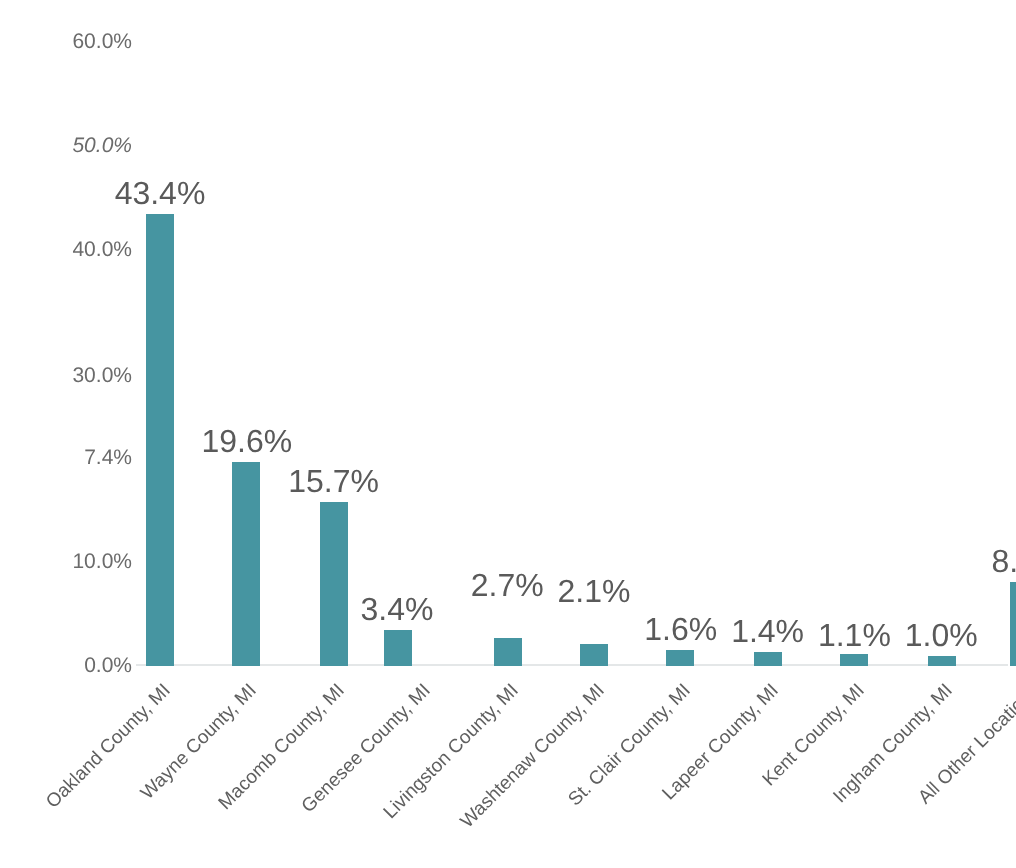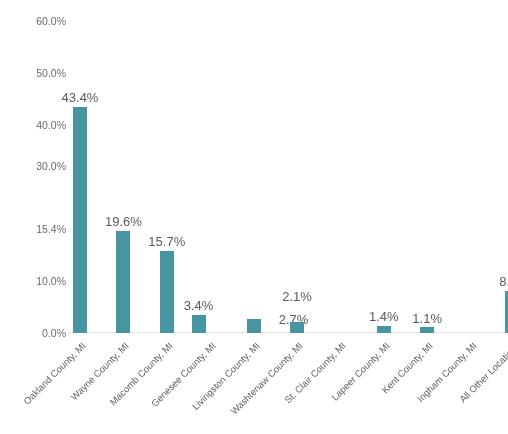--- a/index.html
+++ b/index.html
@@ -60,21 +60,21 @@
     position: absolute;
     bottom: 0;
     left: 50%;
     transform: translateX(-50%);
     background: #4695a1;
   }
   .bar-value {
     position: absolute;
     left: 50%;
     transform: translateX(-50%);
-    font-size: 13px;
+    font-size: 16px;
     color: #5a5a5a;
     white-space: nowrap;
     line-height: 12px;
   }
 
   
   .xlabels {
     position: absolute;
     left: 0;
     top: 333px;
@@ -92,24 +92,24 @@
     text-align: right;
   }
 </style>
 </head>
 <body>
 
 <div id="chart-root">
 
   <div id="y-axis">
     <div class="ytick" style="top:15px;">60.0%</div>
-    <div class="ytick" style="top:67px;">50.0%</div>
+    <div class="ytick" style="top:67px;font-style:italic;">50.0%</div>
     <div class="ytick" style="top:119px;">40.0%</div>
-    <div class="ytick" style="top:160px;">30.0%</div>
-    <div class="ytick" style="top:223px;">15.4%</div>
+    <div class="ytick" style="top:182px;">30.0%</div>
+    <div class="ytick" style="top:223px;">7.4%</div>
     <div class="ytick" style="top:275px;">10.0%</div>
     <div class="ytick" style="top:327px;">0.0%</div>
   </div>
 
   <div id="baseline"></div>
 
   <div id="plot">
       <div class="bar-slot" style="left: -9.5px; width: 39px;">
         <div class="bar" title="Oakland County, MI 43.4%" style="height: 225.68px; width: 14px; background: rgb(70, 149, 161);"></div>
         <div class="bar-value" style="bottom: 228.68px;">43.4%</div>
@@ -121,33 +121,41 @@
       <div class="bar-slot" style="left: 77.3px; width: 39px;">
         <div class="bar" title="Macomb County, MI 15.7%" style="height: 81.64px; width: 14px; background: rgb(70, 149, 161);"></div>
         <div class="bar-value" style="bottom: 84.64px;">15.7%</div>
       </div>
       <div class="bar-slot" style="left: 109px; width: 39px;">
         <div class="bar" title="Genesee County, MI 3.4%" style="height: 17.68px; width: 14px; background: rgb(70, 149, 161);"></div>
         <div class="bar-value" style="bottom: 20.68px;">3.4%</div>
       </div>
       <div class="bar-slot" style="left: 164.1px; width: 39px;">
         <div class="bar" title="Livingston County, MI 2.7%" style="height: 14.04px; width: 14px; background: rgb(70, 149, 161);"></div>
-        <div class="bar-value" style="bottom: 7px; margin-left: 40px;">2.7%</div>
+        <div class="bar-value" style="bottom: 33px;">2.7%</div>
       </div>
       <div class="bar-slot" style="left: 207.5px; width: 39px;">
         <div class="bar" title="Washtenaw County, MI 2.1%" style="height: 10.92px; width: 14px; background: rgb(70, 149, 161);"></div>
         <div class="bar-value" style="bottom: 30px;">2.1%</div>
+      </div>
+      <div class="bar-slot" style="left: 250.9px; width: 39px;">
+        <div class="bar" title="St. Clair County, MI 1.6%" style="height: 8.32px; width: 14px; background: rgb(70, 149, 161);"></div>
+        <div class="bar-value" style="bottom: 11.32px;">1.6%</div>
       </div>
       <div class="bar-slot" style="left: 294.3px; width: 39px;">
         <div class="bar" title="Lapeer County, MI 1.4%" style="height: 7.28px; width: 14px; background: rgb(70, 149, 161);"></div>
         <div class="bar-value" style="bottom: 10.28px;">1.4%</div>
       </div>
       <div class="bar-slot" style="left: 337.7px; width: 39px;">
         <div class="bar" title="Kent County, MI 1.1%" style="height: 5.72px; width: 14px; background: rgb(70, 149, 161);"></div>
         <div class="bar-value" style="bottom: 8px;">1.1%</div>
+      </div>
+      <div class="bar-slot" style="left: 381.1px; width: 39px;">
+        <div class="bar" title="Ingham County, MI 1.0%" style="height: 5.2px; width: 14px; background: rgb(70, 149, 161);"></div>
+        <div class="bar-value" style="bottom: 8.2px;">1.0%</div>
       </div>
       <div class="bar-slot" style="left: 424.5px; width: 39px;">
         <div class="bar" title="All Other Locations 8.1%" style="height: 42.12px; width: 18px; background: rgb(70, 149, 161);"></div>
         <div class="bar-value" style="bottom: 45.12px;">8.1%</div>
       </div>
     </div>
 
   <div class="xlabels" id="xlabels">
       <div class="xlabel" style="left: -120px; width: 200px;">Oakland County, MI</div>
       <div class="xlabel" style="left: -76.6px; width: 200px;">Wayne County, MI</div>

